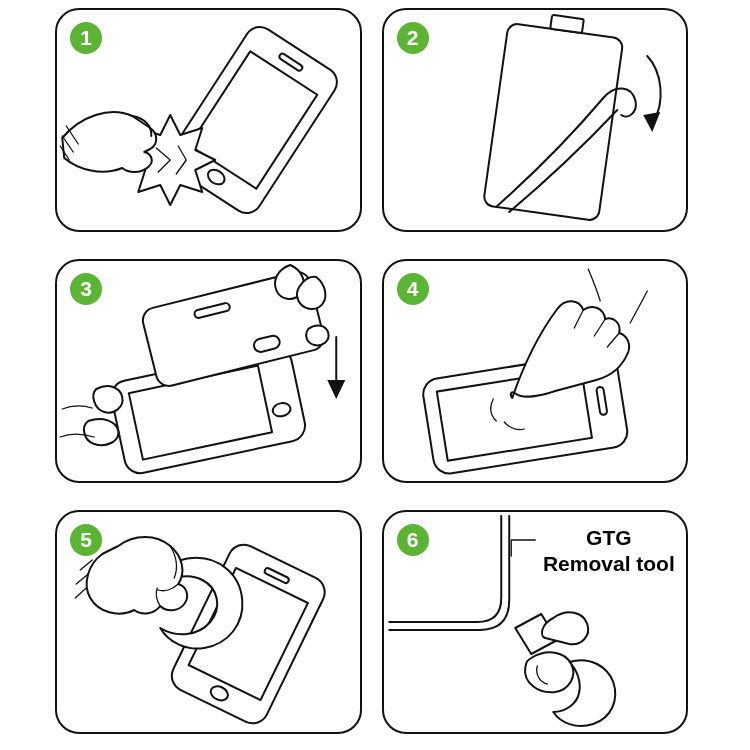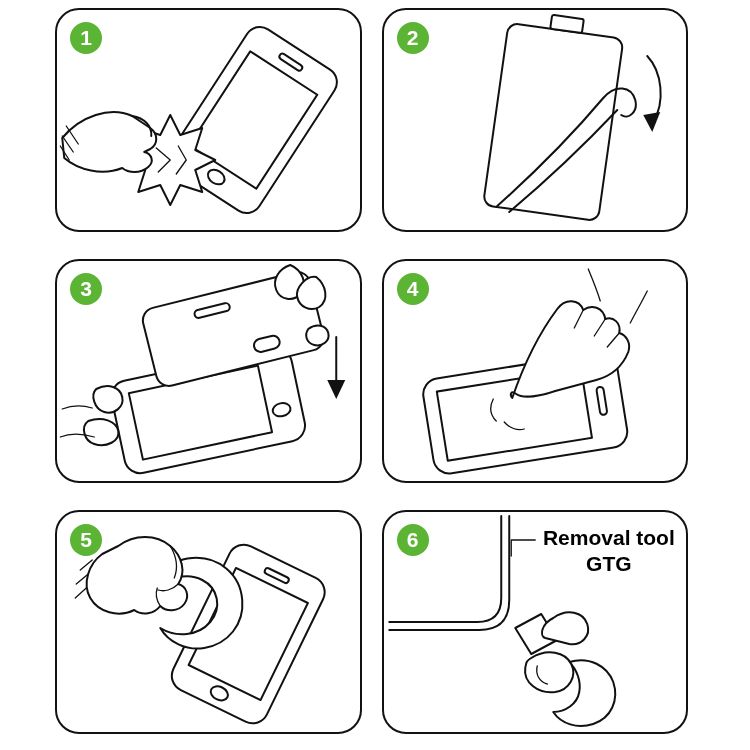--- a/index.html
+++ b/index.html
@@ -151,22 +151,22 @@
         <path class="thin" d="M 34,48 L 22,58 M 30,62 L 18,72 M 28,76 L 17,86"></path>
       </g>
     </svg>
   </div>
 
   <div class="panel">
     <div class="badge">
       <span>6</span>
     </div>
     <div class="tool-label">
+      <span>GTG</span>
       <span>Removal tool</span>
-      <span>GTG</span>
     </div>
     <svg class="art" viewBox="0 0 300 220">
       <g>
         <path d="M 116,4 L 116,86 Q 116,110 92,110 L 4,110"></path>
         <path d="M 124,4 L 124,88 Q 124,118 94,118 L 4,118"></path>
       </g>
       <path class="f" d="M 130,116 L 156,102 L 172,128 L 146,142 Z"></path>
       <g>
         <path class="f" d="M 168,106 C 182,96 198,100 202,112 C 206,124 196,134 184,132 L 160,126 C 154,124 156,112 168,106 Z"></path>
         <path class="f" d="M 184,150 C 204,144 222,154 228,170 C 234,188 226,206 208,212 C 192,217 176,212 168,200 C 180,200 192,192 194,180 C 196,170 192,158 184,150 Z"></path>

